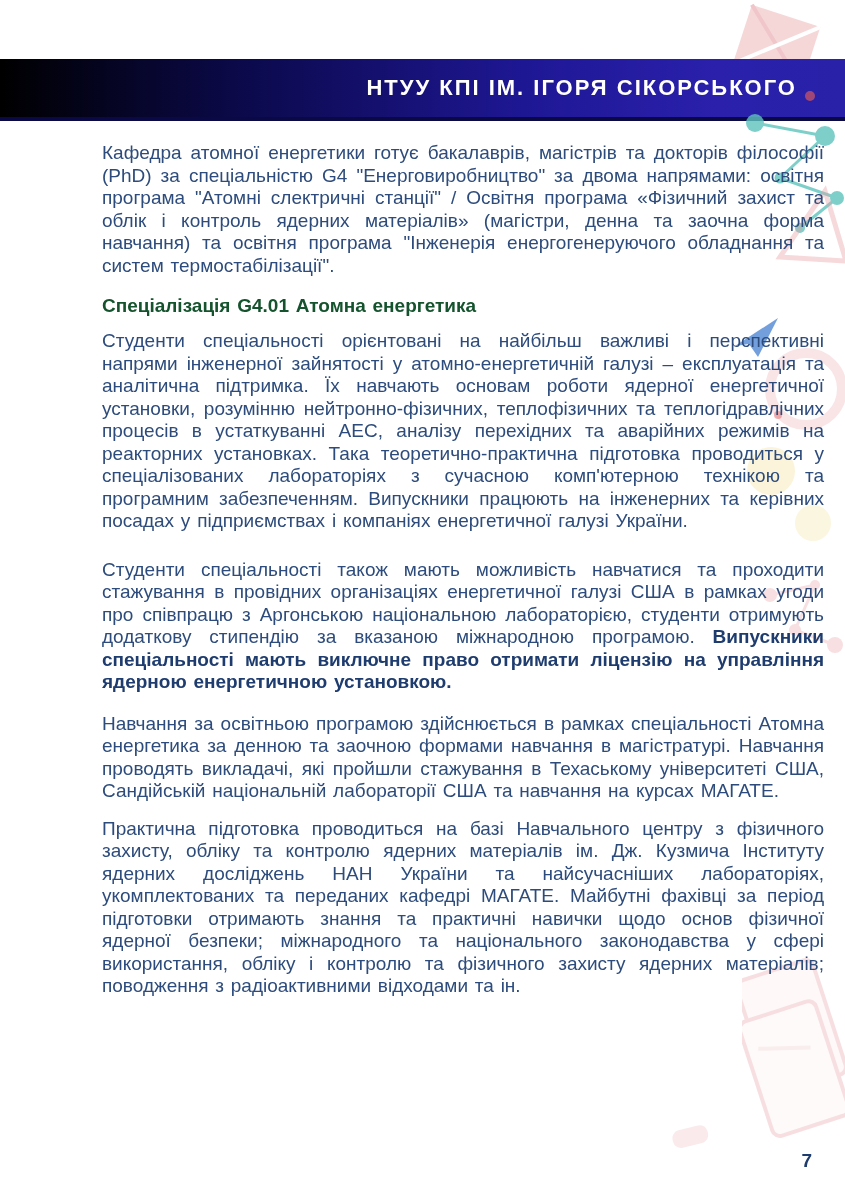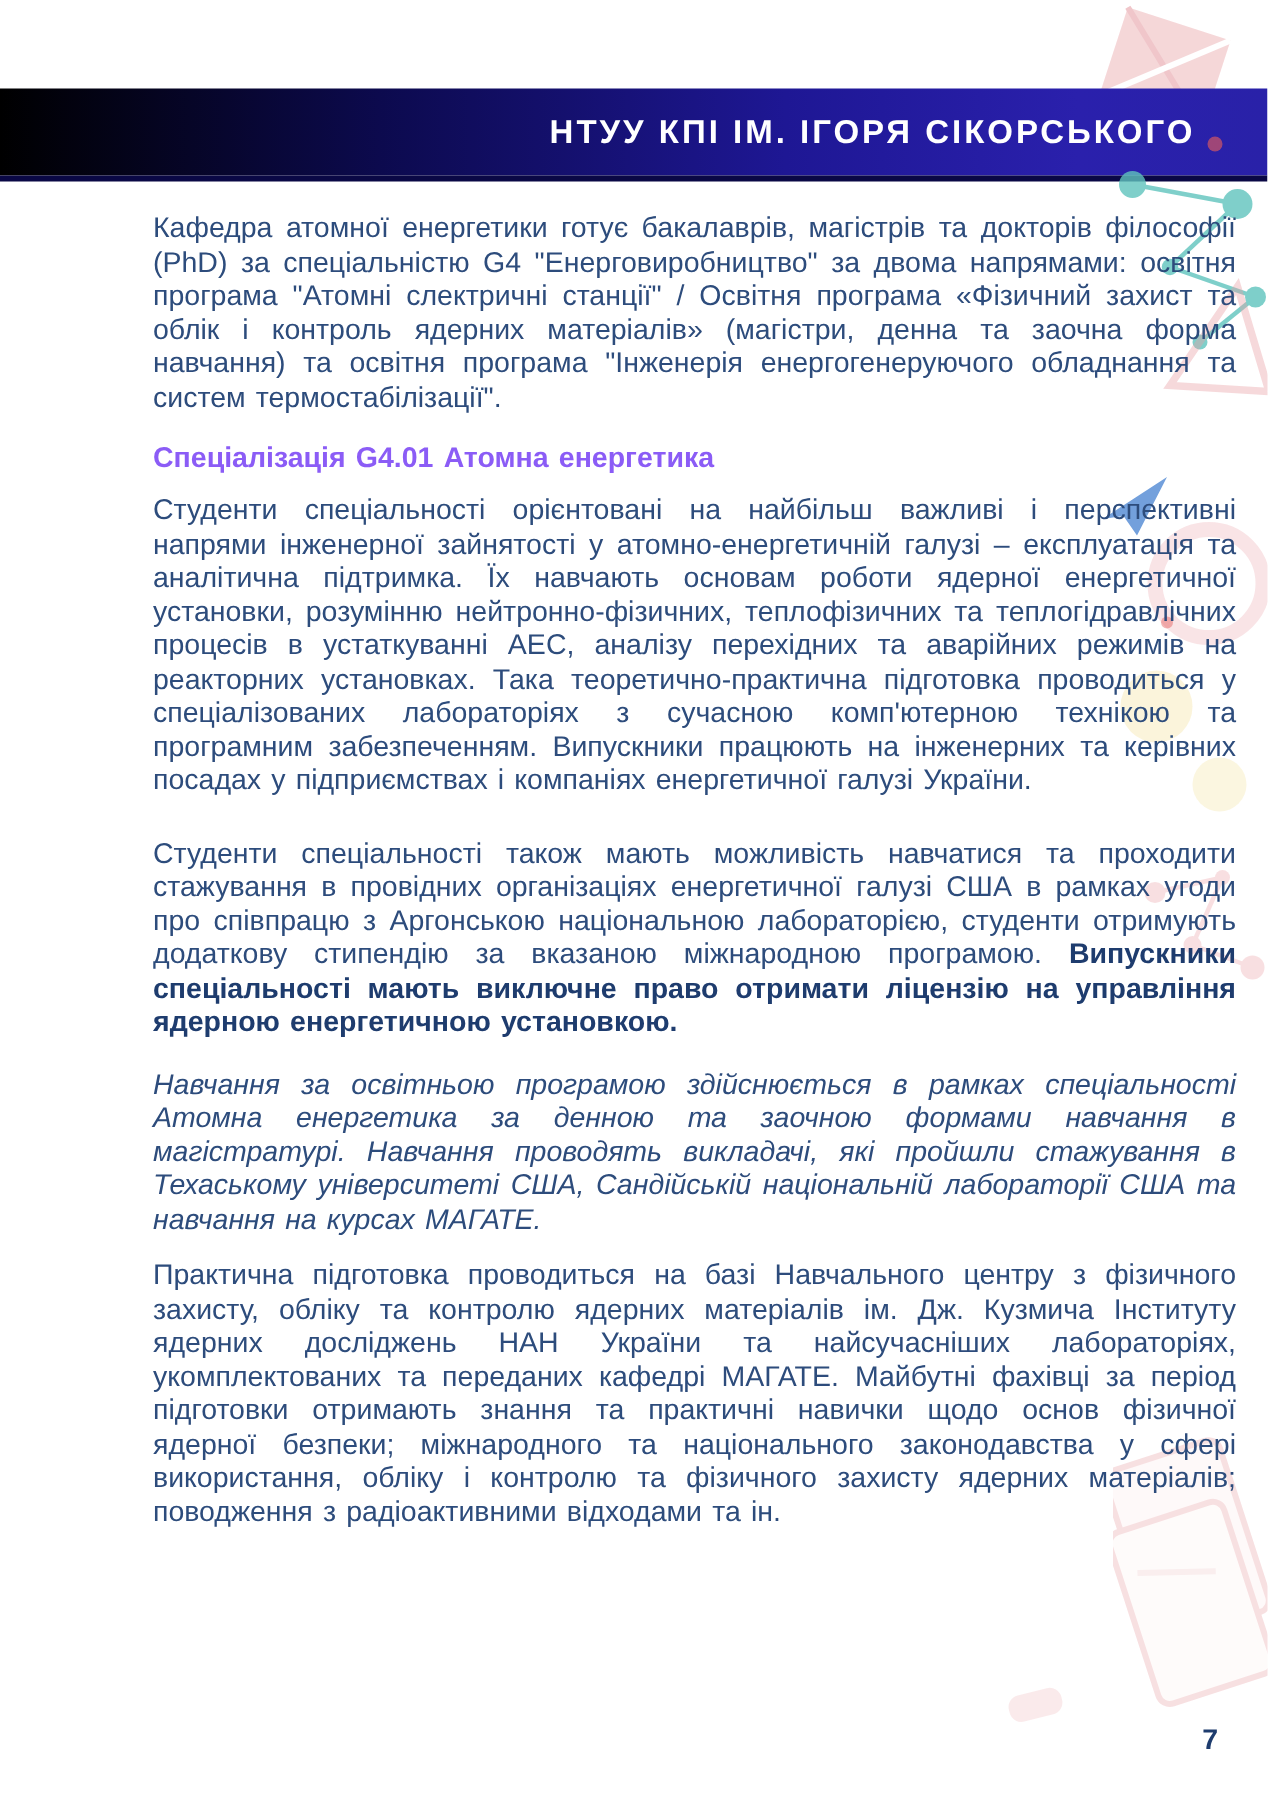--- a/index.html
+++ b/index.html
@@ -19,27 +19,27 @@
     position:absolute;right:48px;top:0;height:58px;line-height:58px;
     color:#ffffff;font-weight:bold;font-size:22px;letter-spacing:2px;
     white-space:nowrap;
   }
   .content{
     position:absolute;left:62px;top:125px;width:722px;z-index:3;
     color:#2d4c7c;font-size:19px;line-height:22.5px;word-spacing:1.5px;margin-left:40px;
   }
   .content p{margin:0;text-align:justify;}
   .p1{margin-top:17px !important;}
-  .h1{margin-top:17px !important;font-weight:bold;color:#8b5cf6;line-height:24px;text-align:right;}
+  .h1{margin-top:17px !important;font-weight:bold;color:#14532d;line-height:24px;text-align:right;}
   .h1 span{display:block;}
   .p2{margin-top:12px !important;}
   .p3{margin-top:26px !important;}
   .bold-tail{font-weight:bold;color:#1e3c6e;}
   .h2{margin-top:32px !important;font-weight:bold;color:#1e3c6e;line-height:24px;text-align:justify;}
-  .p4{margin-top:19px !important;font-style:italic;}
+  .p4{margin-top:19px !important;}
   .p5{margin-top:15px !important;}
   .page-number{
     position:absolute;right:33px;top:1150px;z-index:3;
     color:#1e3c6e;font-weight:bold;font-size:19px;
   }
 </style>
 </head>
 <body>
 
 <svg class="decor z0" style="left:715px;top:2px;" width="120" height="112" viewBox="0 0 120 112">

